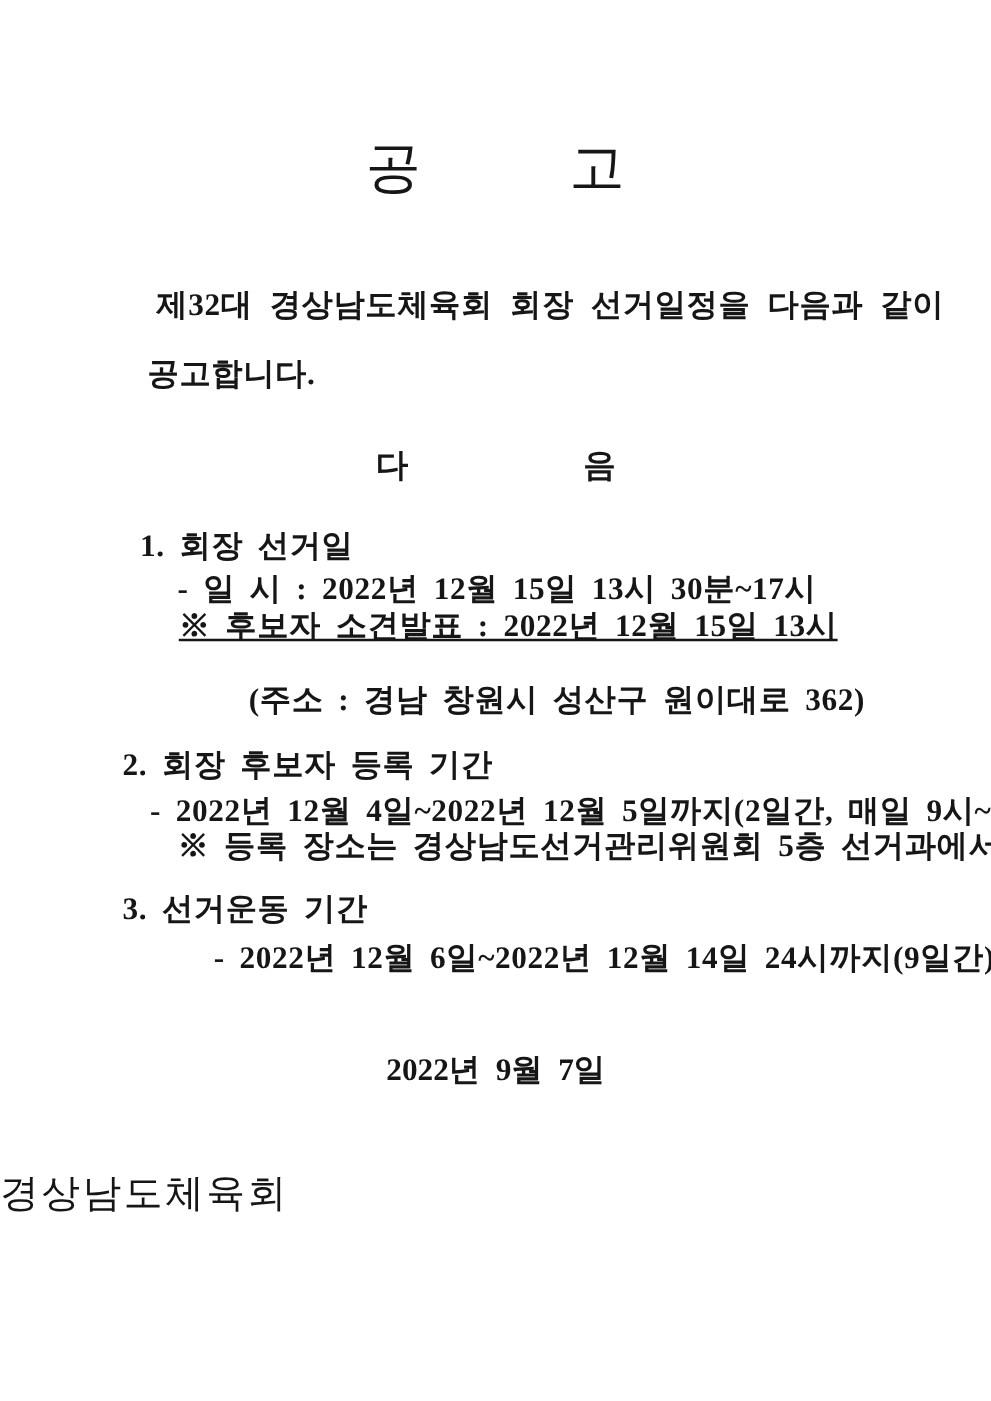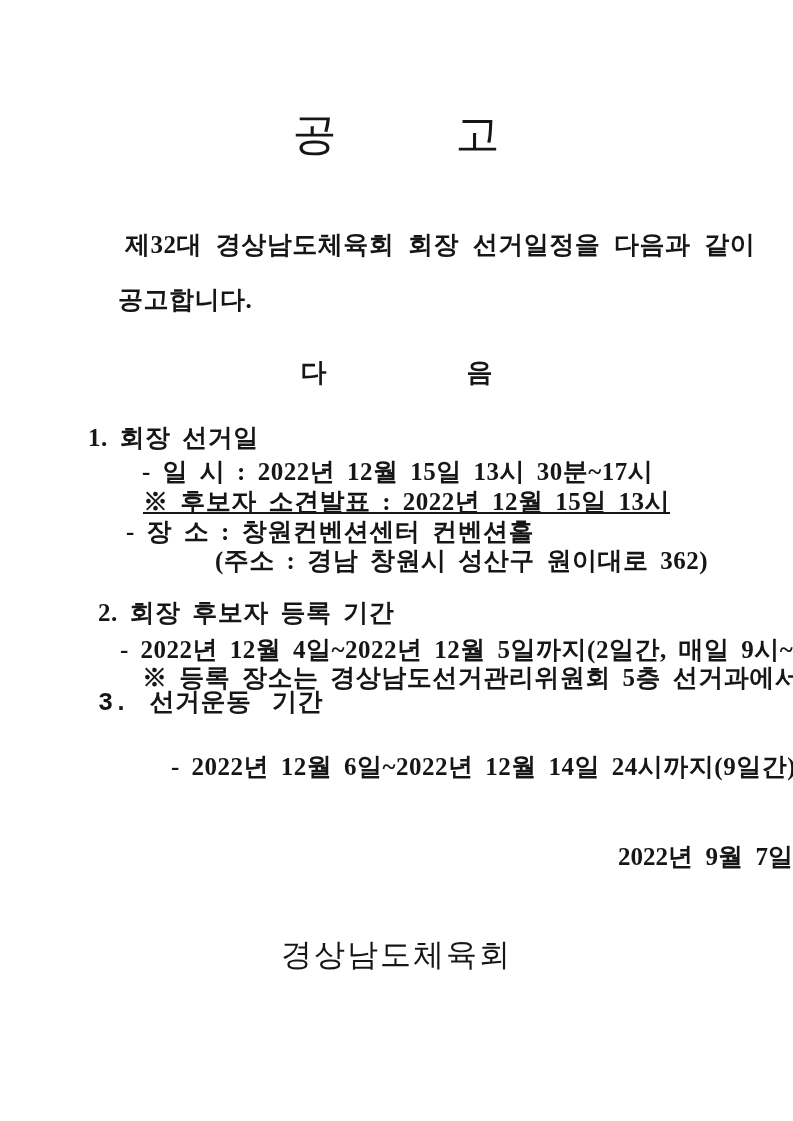--- a/index.html
+++ b/index.html
@@ -52,31 +52,30 @@
     font-size: 25px;
     font-weight: 600;
     word-spacing: 5px;
     letter-spacing: 0.5px;
   }
 
   .date-line {
     top: 843px;
     left: 0;
     width: 100%;
-    text-align: right;
+    text-align: center;
     font-size: 25px;
     font-weight: 600;
     white-space: pre;
   }
 
   .org-line {
     top: 937px;
     left: 0;
     width: 100%;
-    text-align: center;
     font-size: 31px;
     font-weight: 500;
     letter-spacing: 2px;
   }
 </style>
 </head>
 <body>
 
 <div class="page">
 
@@ -86,29 +85,28 @@
   </div>
 
   <div class="abs intro-line" style="top:231px; left:125px;">제32대 경상남도체육회 회장 선거일정을 다음과 같이</div>
   <div class="abs intro-line" style="top:286px; left:78px;margin-left:40px;">공고합니다.</div>
 
   <div class="abs divider-row">
     <span>다</span>
     <span>음</span>
   </div>
 
-  <div class="abs body-text" style="top:424px; left:88px;text-align:right;">1. 회장 선거일</div>
+  <div class="abs body-text" style="top:424px; left:112px;text-align:right;">1. 회장 선거일</div>
   <div class="abs body-text" style="top:458px; left:142px;">- 일 시 : 2022년 12월 15일 13시 30분~17시</div>
   <div class="abs body-text" style="top:488px; left:143px;text-decoration:underline;">※ 후보자 소견발표 : 2022년 12월 15일 13시</div>
-  <div class="abs body-text" style="top:518px; left:126px;">- 장 소 : 창원컨벤션센터 컨벤션홀</div>
-  <div class="abs body-text" style="top:547px; left:215px;">(주소 : 경남 창원시 성산구 원이대로 362)</div>
+  <div class="abs body-text" style="top:547px; left:199px;">(주소 : 경남 창원시 성산구 원이대로 362)</div>
 
   <div class="abs body-text" style="top:599px; left:98px;">2. 회장 후보자 등록 기간</div>
   <div class="abs body-text" style="top:636px; left:120px;">- 2022년 12월 4일~2022년 12월 5일까지(2일간, 매일 9시~18시)</div>
   <div class="abs body-text" style="top:664px; left:142px;">※ 등록 장소는 경상남도선거관리위원회 5층 선거과에서 접수</div>
 
-  <div class="abs body-text" style="top:690px; left:98px;font-family:Liberation Mono, monospace;">3. 선거운동 기간</div>
+  <div class="abs body-text" style="top:714px; left:98px;">3. 선거운동 기간</div>
   <div class="abs body-text" style="top:753px; left:123px;margin-left:48px;">- 2022년 12월 6일~2022년 12월 14일 24시까지(9일간)</div>
 
   <div class="abs date-line">2022년  9월  7일</div>
   <div class="abs org-line">경상남도체육회</div>
 
 </div>
 
 </body></html>

